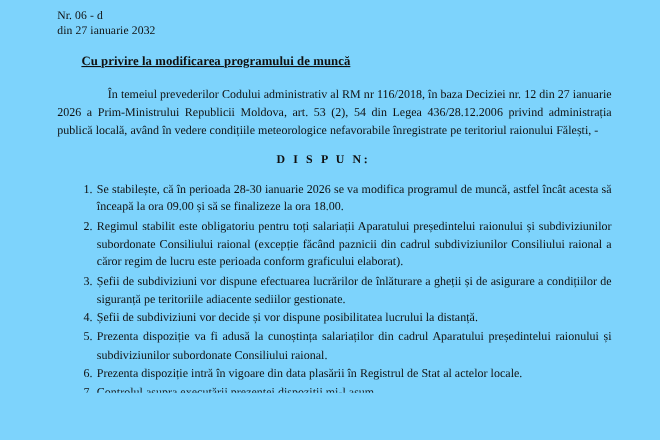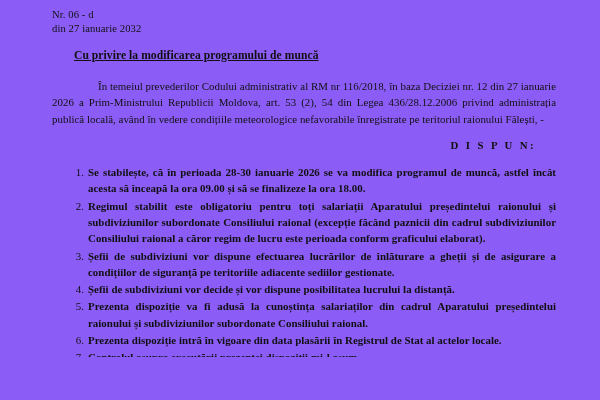--- a/index.html
+++ b/index.html
@@ -15,21 +15,21 @@
     color: #101010;
     -webkit-font-smoothing: antialiased;
   }
 
   .page {
     position: relative;
     width: 600px;
     height: 400px;
     box-sizing: border-box;
     padding: 6px 42px 0 52px;
-    background: #8b5cf6;
+    background: #7dd3fc;
   }
 
   
   .doc-header {
     margin-top: 2px;
     font-size: 10.6px;
     line-height: 14.4px;
     letter-spacing: 0.1px;
   }
   .doc-header div { white-space: nowrap; }
@@ -52,21 +52,21 @@
     line-height: 16.4px;
     text-align: justify;
     text-indent: 46px;
     letter-spacing: 0.02px;
     padding-right: 2px;
   }
 
   
   .dispun {
     margin-top: 12px;
-    text-align: right;
+    text-align: center;
     font-size: 10.8px;
     font-weight: bold;
     letter-spacing: 2.4px;
     padding-right: 22px;
   }
 
   
   ol.items {
     margin: 13px 0 0 0;
     padding: 0 2px 0 0;
@@ -86,21 +86,20 @@
     left: 14px;
     top: 0;
     width: 18px;
     text-align: right;
     font-size: 10.9px;
     letter-spacing: 0;
   }
   ol.items > li > .txt {
     display: block;
     text-align: justify;
-    font-weight: bold;
   }
   
   ol.items > li.clipped {
     max-height: 8px;
     overflow: hidden;
   }
 </style>
 </head>
 <body>
 

